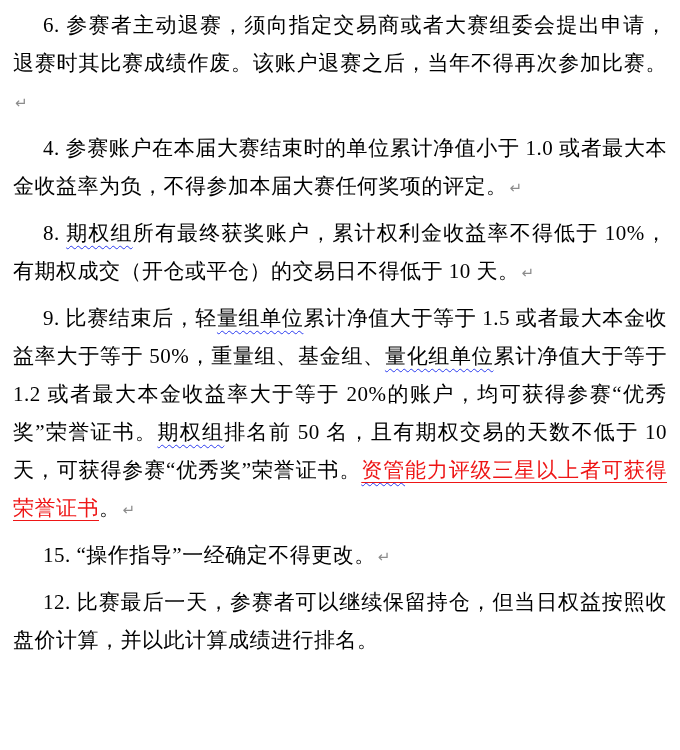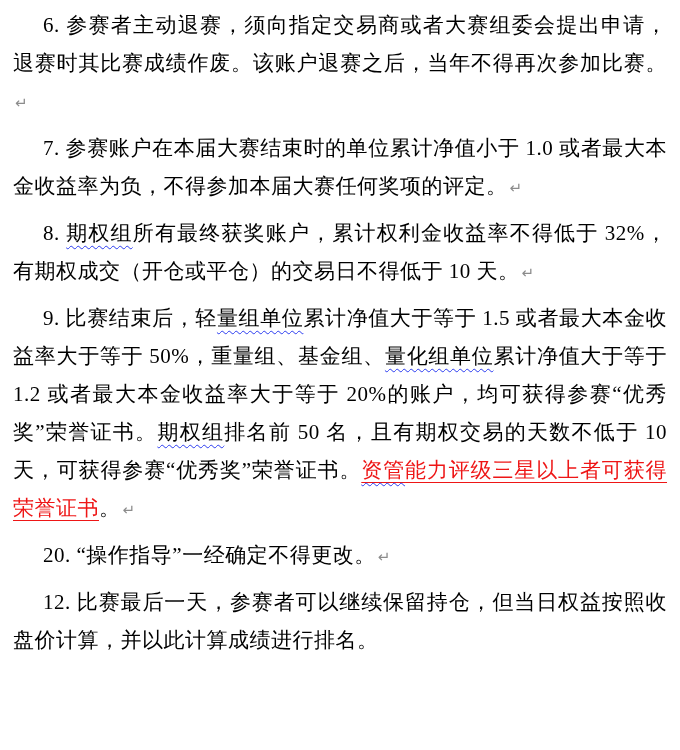--- a/index.html
+++ b/index.html
@@ -62,19 +62,19 @@
     padding-left: 2px;
     font-family: "DejaVu Sans", sans-serif;
   }
 </style>
 </head>
 <body>
 
 <div class="doc">
   <div id="paragraph-container">
       <p><span class="run normal">6. 参赛者主动退赛，须向指定交易商或者大赛组委会提出申请，退赛时其比赛成绩作废。该账户退赛之后，当年不得再次参加比赛。</span><span class="pmark">↵</span></p>
-      <p><span class="run normal">7. 参赛账户在本届大赛结束时的单位累计净值小于 1.0 或者最大本金收益率为负，不得参加本届大赛任何奖项的评定。</span><span class="pmark">↵</span></p>
-      <p><span class="run normal">8. </span><span class="run wavy">期权组</span><span class="run normal">所有最终获奖账户，累计权利金收益率不得低于 32%，有期权成交（开仓或平仓）的交易日不得低于 10 天。</span><span class="pmark">↵</span></p>
+      <p><span class="run normal">4. 参赛账户在本届大赛结束时的单位累计净值小于 1.0 或者最大本金收益率为负，不得参加本届大赛任何奖项的评定。</span><span class="pmark">↵</span></p>
+      <p><span class="run normal">8. </span><span class="run wavy">期权组</span><span class="run normal">所有最终获奖账户，累计权利金收益率不得低于 10%，有期权成交（开仓或平仓）的交易日不得低于 10 天。</span><span class="pmark">↵</span></p>
       <p><span class="run normal">9. 比赛结束后，轻</span><span class="run wavy">量组单位</span><span class="run normal">累计净值大于等于 1.5 或者最大本金收益率大于等于 50%，重量组、基金组、</span><span class="run wavy">量化组单位</span><span class="run normal">累计净值大于等于 1.2 或者最大本金收益率大于等于 20%的账户，均可获得参赛“优秀奖”荣誉证书。</span><span class="run wavy">期权组</span><span class="run normal">排名前 50 名，且有期权交易的天数不低于 10 天，可获得参赛“优秀奖”荣誉证书。</span><span class="run red-underline"><span class="run wavy">资管</span></span><span class="run red-underline">能力评级三星以上者可获得荣誉证书</span><span class="run normal">。</span><span class="pmark">↵</span></p>
-      <p><span class="run normal">20. “操作指导”一经确定不得更改。</span><span class="pmark">↵</span></p>
+      <p><span class="run normal">15. “操作指导”一经确定不得更改。</span><span class="pmark">↵</span></p>
       <p><span class="run normal">12. 比赛最后一天，参赛者可以继续保留持仓，但当日权益按照收盘价计算，并以此计算成绩进行排名。</span></p>
     </div>
 </div>
 
 </body></html>

